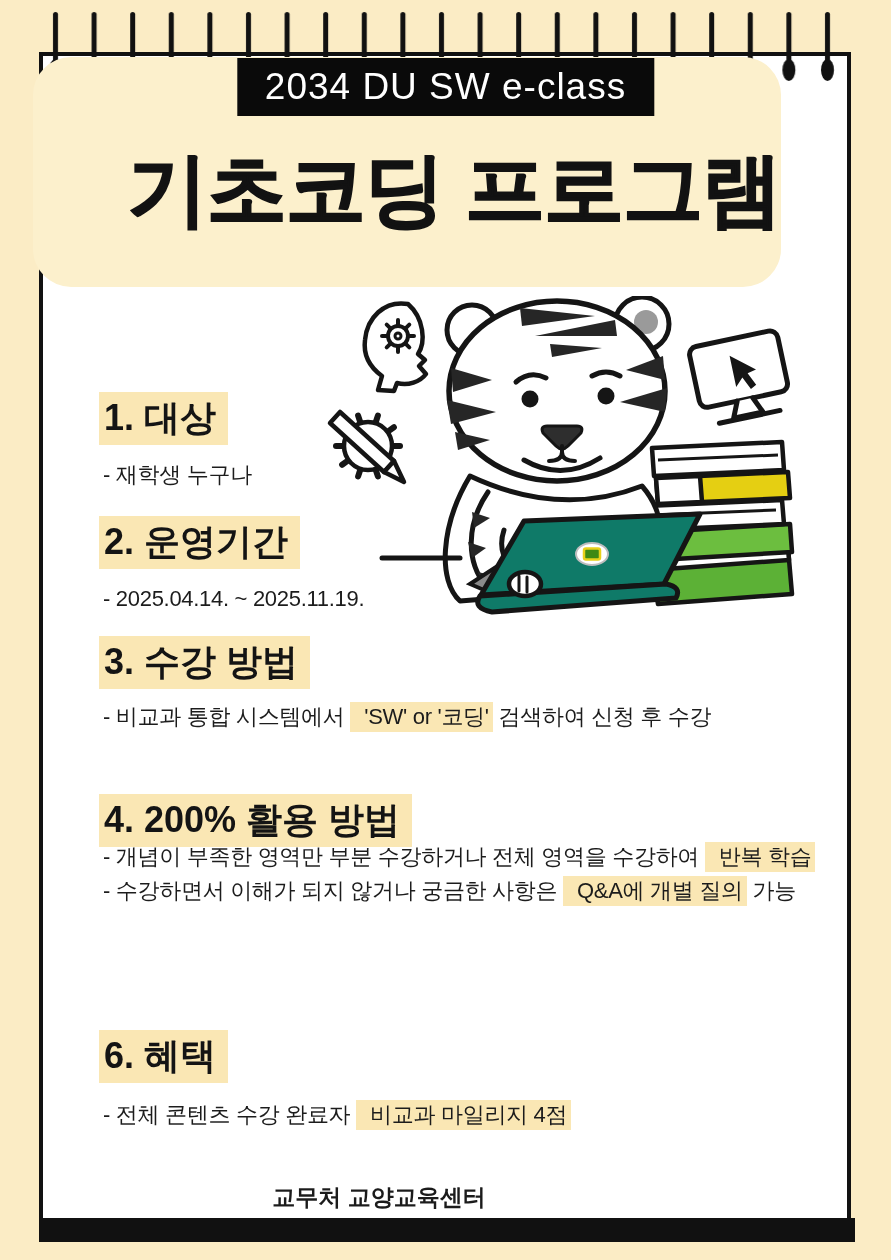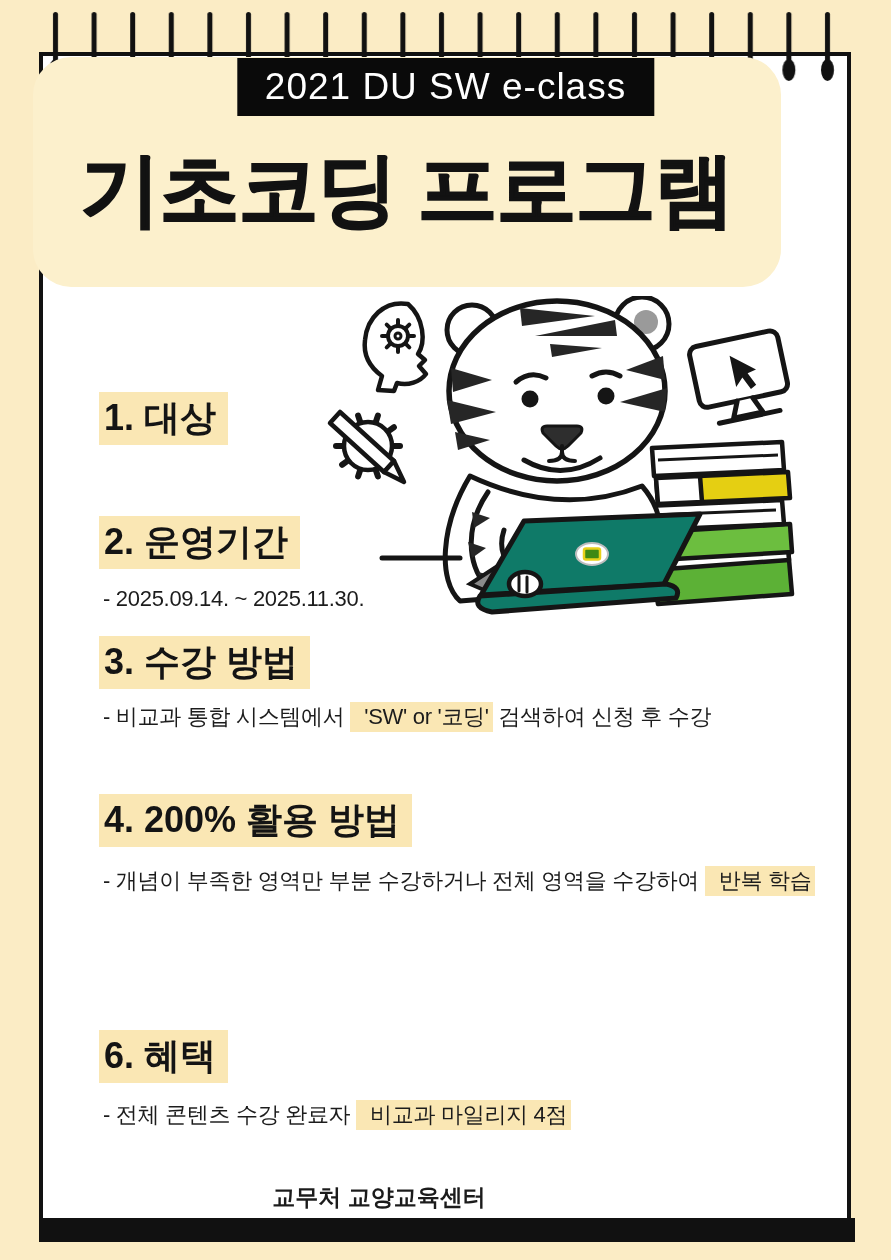--- a/index.html
+++ b/index.html
@@ -20,21 +20,21 @@
   .title-panel{
     position:absolute;left:33px;top:57px;width:748px;height:230px;
     background:#FCF0CC;border-radius:38px;
   }
   .badge{
     position:absolute;left:50%;transform:translateX(-50%);top:58px;
     background:#0a0a0a;color:#fff;height:58px;line-height:58px;
     padding:0 28px;font-size:37px;font-weight:500;letter-spacing:1px;white-space:nowrap;
   }
   .big-title{
-    position:absolute;left:33px;top:146px;width:748px;text-align:center;
+    position:absolute;left:33px;top:146px;width:748px;text-align:right;
     font-size:80px;font-weight:900;letter-spacing:-1px;line-height:1.1;
     color:#121212;white-space:nowrap;
     -webkit-text-stroke:1.5px #121212;
   }
   .sec-h{
     position:absolute;left:56px;font-size:36px;font-weight:800;white-space:nowrap;
   }
   .sec-h .hh{
     background:#FAE7B4;padding:5px 12px 7px 5px;color:#141414;
   }
@@ -60,21 +60,21 @@
   <defs>
     <pattern id="pinpat" x="46" y="0" width="38.6" height="96" patternUnits="userSpaceOnUse">
       <rect x="7" y="12" width="5" height="56" rx="2.5" fill="#111"></rect>
       <ellipse cx="9.5" cy="70" rx="6.5" ry="11" fill="#111"></ellipse>
     </pattern>
   </defs>
   <rect x="40" y="0" width="800" height="96" fill="url(#pinpat)"></rect>
 </svg>
 
 <div class="title-panel"></div>
-<div class="badge">2021 DU SW e-class</div>
+<div class="badge">2034 DU SW e-class</div>
 <div class="big-title">기초코딩 프로그램</div>
 
 <svg class="illu" viewBox="0 0 500 320">
 
   <g stroke="#151515" fill="#fff" stroke-width="4.5" stroke-linejoin="round" stroke-linecap="round">
     <path d="M88,8 C64,4 47,22 45,44 C43,60 51,72 62,80 L58,94 L74,95 L77,87 C88,90 100,86 106,78 L99,70 L105,64 L98,58 C106,46 104,22 88,8 Z"></path>
     <g stroke-width="4">
       <line x1="89" y1="40" x2="94" y2="40"></line>
         <line x1="85.8" y1="47.8" x2="89.3" y2="51.3"></line>
       <line x1="78" y1="51" x2="78" y2="56"></line>
@@ -164,30 +164,32 @@
     <path d="M160,300 L346,288 Q362,291 356,302 L172,316 Q152,312 160,300 Z" fill="#0F7A68" stroke="#151515" stroke-width="5" stroke-linejoin="round"></path>
     <ellipse cx="205" cy="288" rx="16" ry="12" fill="#fff" stroke="#151515" stroke-width="4.5"></ellipse>
     <path d="M199,280 v15 M207,281 v15" stroke="#151515" stroke-width="3" fill="none" stroke-linecap="round"></path>
     <line x1="62" y1="262" x2="140" y2="262" stroke="#151515" stroke-width="5" stroke-linecap="round"></line>
   </g>
 </svg>
 
 <div class="page" style="background:transparent;border-color:transparent;">
 
   <div class="sec-h" style="top:338px"><span class="hh">1. 대상</span></div>
+  <div class="sec-b" style="top:402px"><span>- 재학생 누구나</span><span></span></div>
 
   <div class="sec-h" style="top:462px"><span class="hh">2. 운영기간</span></div>
-  <div class="sec-b" style="top:526px"><span>- 2025.09.14. ~ 2025.11.30.</span><span></span></div>
+  <div class="sec-b" style="top:526px"><span>- 2025.04.14. ~ 2025.11.19.</span><span></span></div>
 
   <div class="sec-h" style="top:582px"><span class="hh">3. 수강 방법</span></div>
   <div class="sec-b" style="top:644px"><span>- 비교과 통합 시스템에서 </span><span class="hl">'SW' or '코딩'</span><span> 검색하여 신청 후 수강</span></div>
 
   <div class="sec-h" style="top:740px"><span class="hh">4. 200% 활용 방법</span></div>
-  <div class="sec-b" style="top:808px">
+  <div class="sec-b" style="top:784px">
     <div><span>- 개념이 부족한 영역만 부분 수강하거나 전체 영역을 수강하여 </span><span class="hl">반복 학습</span><span></span></div>
+    <div><span>- 수강하면서 이해가 되지 않거나 궁금한 사항은 </span><span class="hl">Q&amp;A에 개별 질의</span><span> 가능</span></div>
   </div>
 
 
   <div class="sec-h" style="top:976px"><span class="hh">6. 혜택</span></div>
   <div class="sec-b" style="top:1042px"><span>- 전체 콘텐츠 수강 완료자 </span><span class="hl">비교과 마일리지 4점</span><span></span></div>
 
   <div class="footer">교무처 교양교육센터</div>
 </div>
 
 </body></html>

